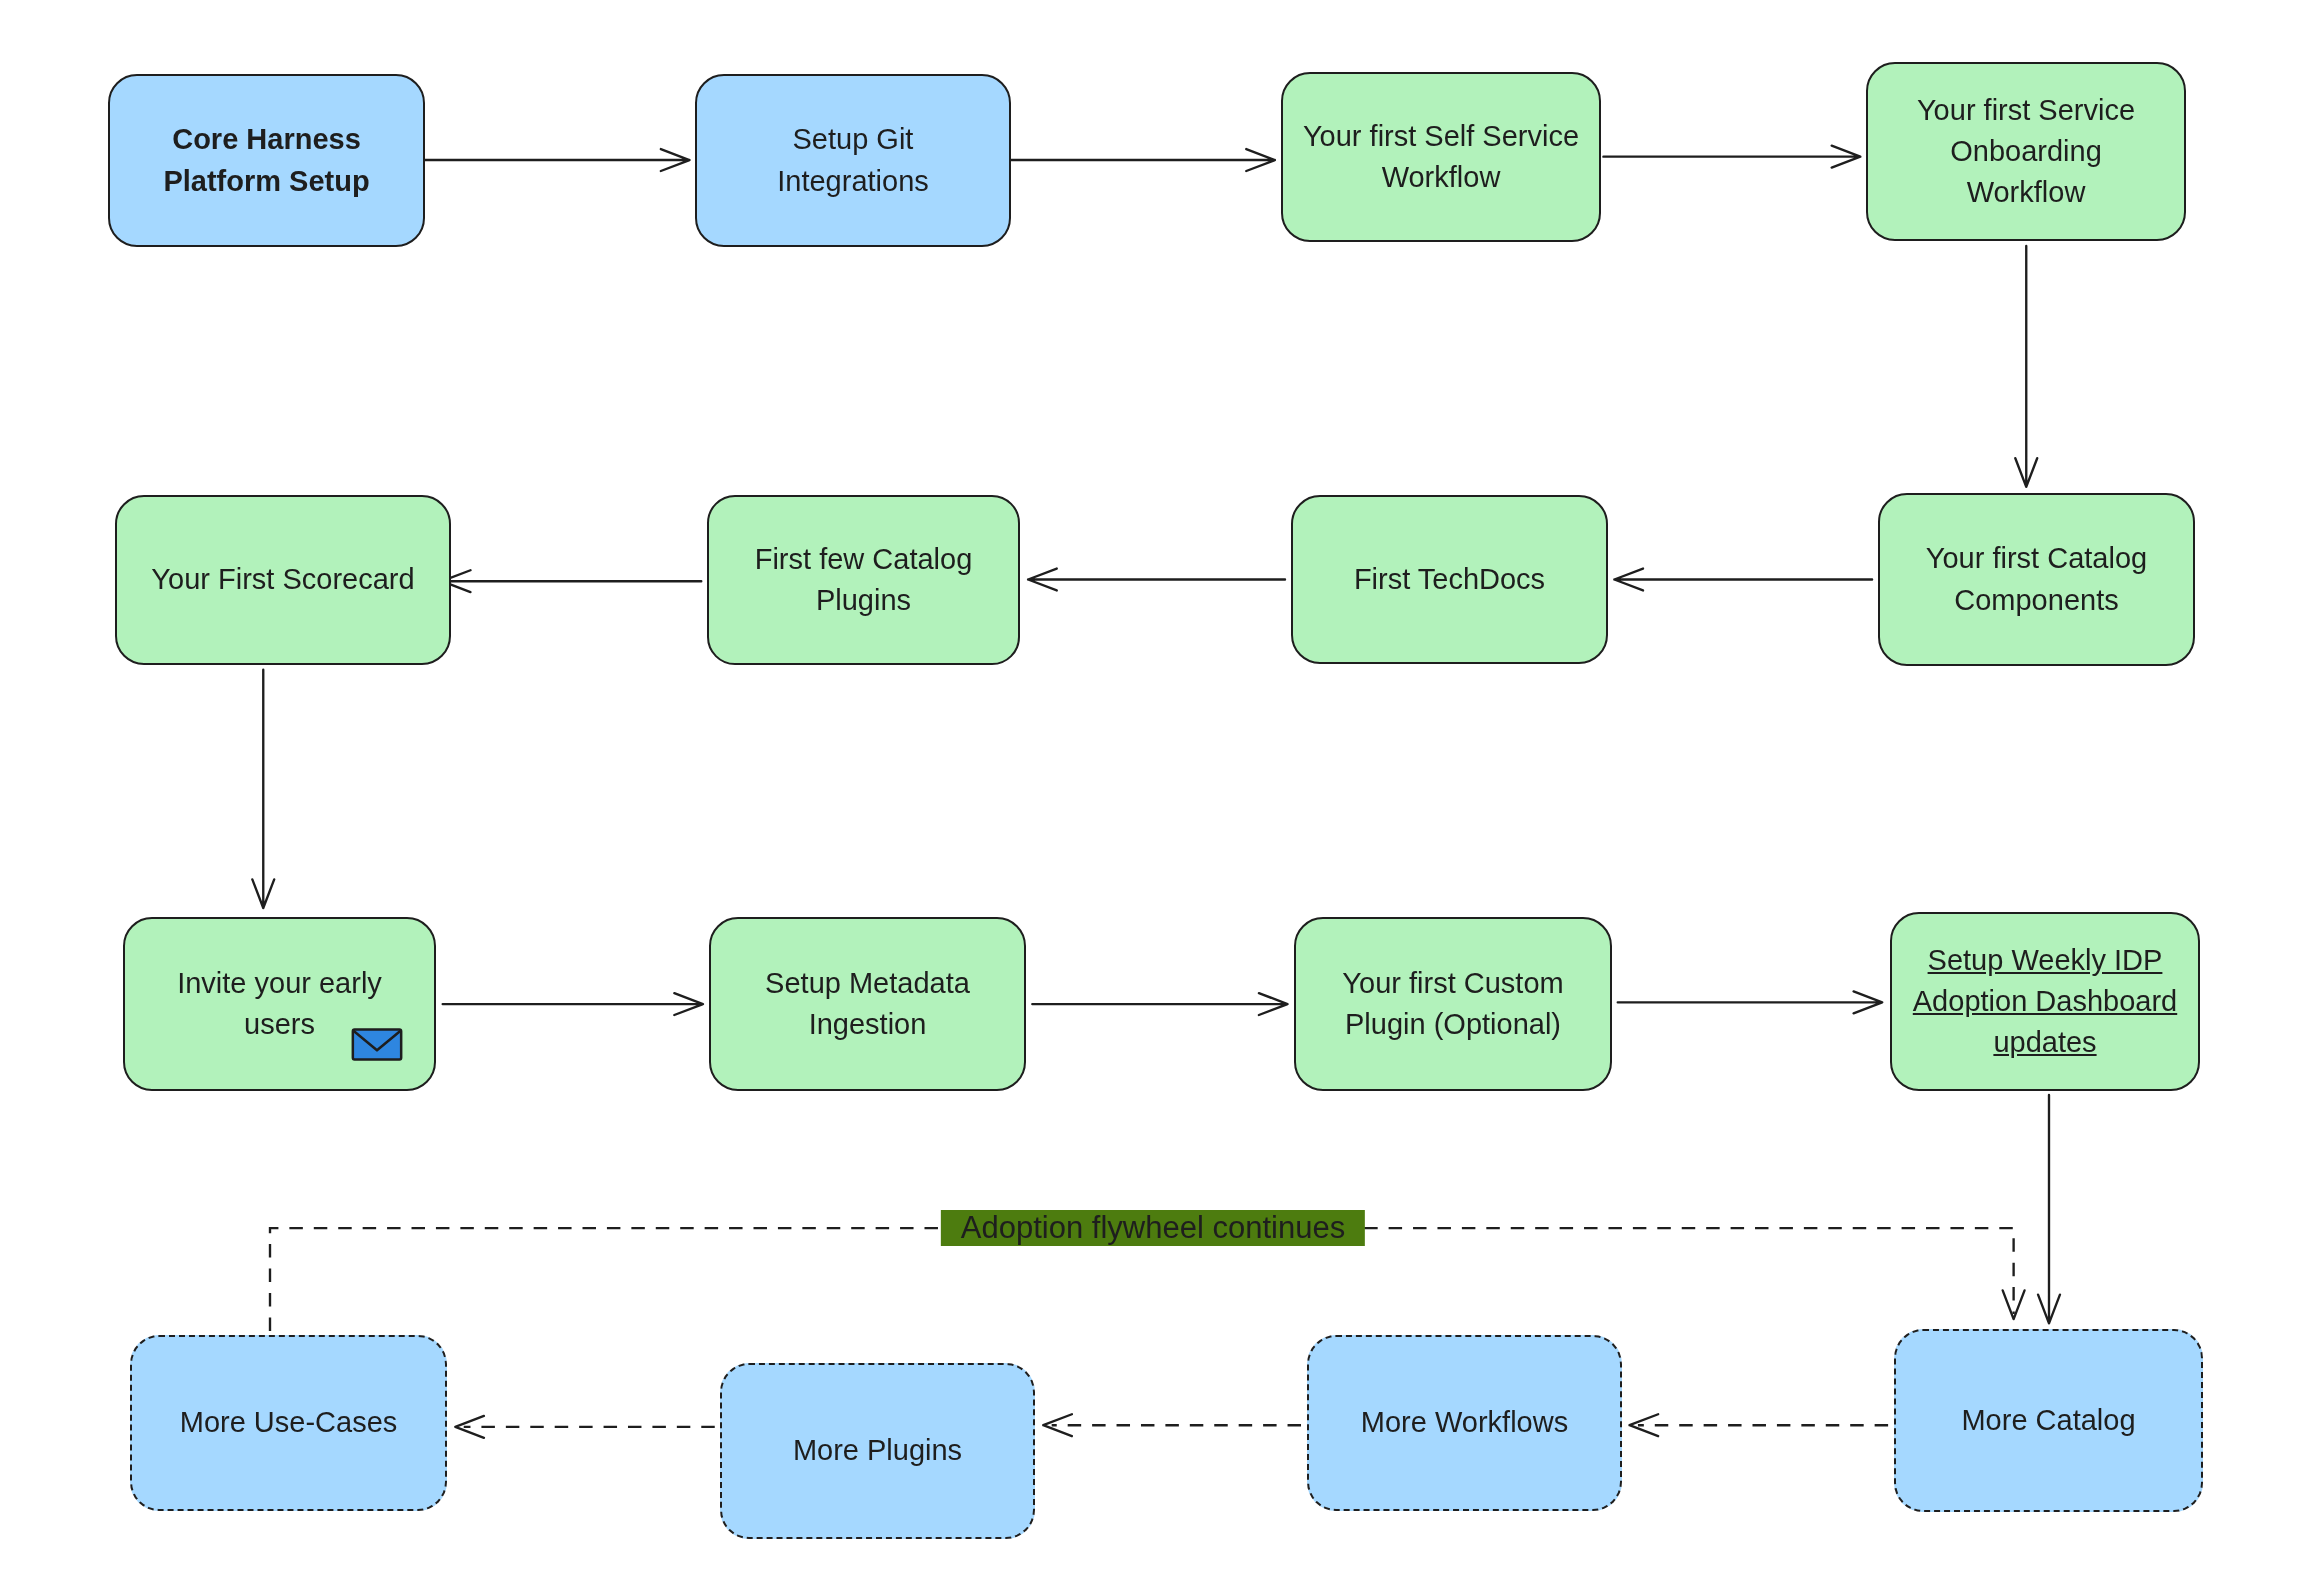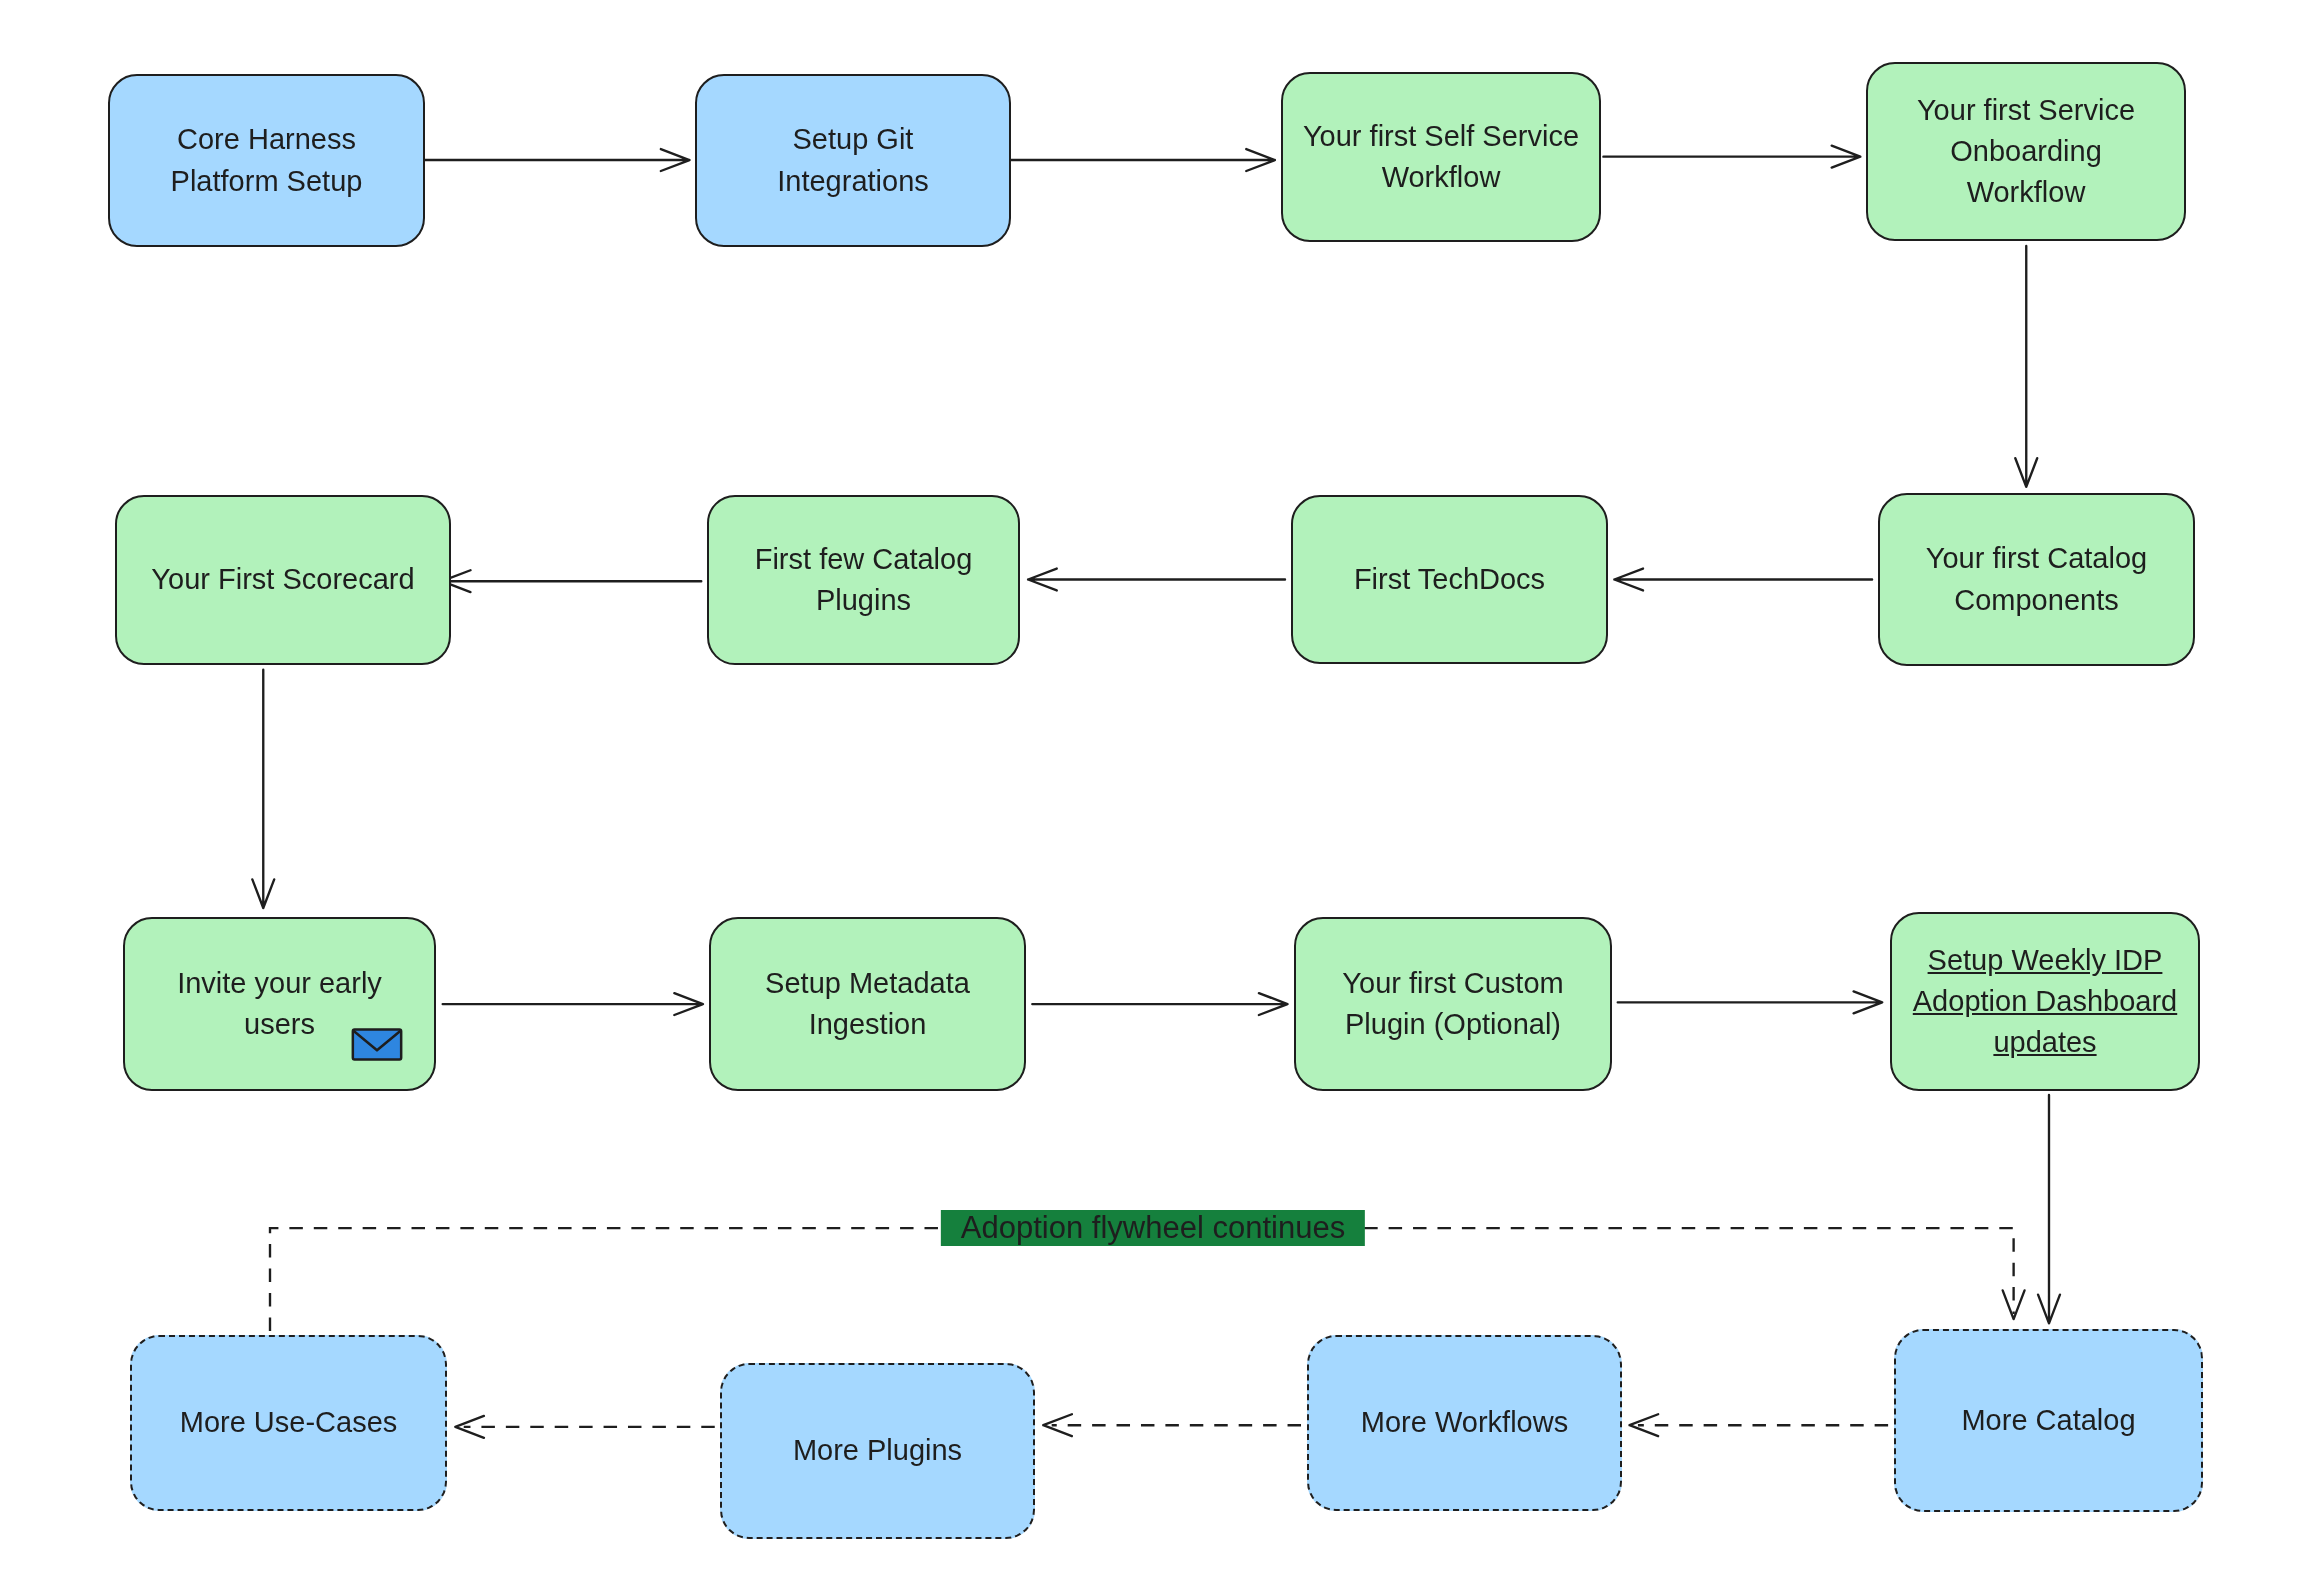--- a/index.html
+++ b/index.html
@@ -30,21 +30,21 @@
     font-size: 29px;
     line-height: 1.42;
     padding: 0 18.5px;
     white-space: pre-line;
   }
   .node.green { background: #b2f2bb; }
   .node.blue  { background: #a5d8ff; }
   .node.dashed { border-style: dashed; }
 
   
-  .p0  { left: 108px;  top: 74px;   width: 317px; height: 173px; }
+  .p0  { left: 108px;  top: 74px;   width: 317px; height: 173px; font-weight: bold; }
   .p1  { left: 695px;  top: 74px;   width: 316px; height: 173px; }
   .p2  { left: 1281px; top: 72px;   width: 320px; height: 170px; }
   .p3  { left: 1866px; top: 62px;   width: 320px; height: 179px; }
   .p4  { left: 115px;  top: 495px;  width: 336px; height: 170px; }
   .p5  { left: 707px;  top: 495px;  width: 313px; height: 170px; border-radius: 28px; }
   .p6  { left: 1291px; top: 495px;  width: 317px; height: 169px; }
   .p7  { left: 1878px; top: 493px;  width: 317px; height: 173px; }
   .p8  { left: 123px;  top: 917px; width: 313px; height: 174px; }
   .p9  { left: 709px;  top: 917px; width: 317px; height: 174px; }
   .p10 { left: 1294px; top: 917px; width: 318px; height: 174px; }
@@ -59,21 +59,21 @@
     left: 226px;
     top: 108px;
     width: 52px;
     height: 35px;
   }
   .flywheel-label {
     position: absolute;
     left: 1153px;
     top: 1228px;
     transform: translate(-50%, -50%);
-    background: #15803d;
+    background: #4d7c0f;
     padding: 0 20px;
     font-size: 31px;
     white-space: nowrap;
     color: #1e1e1e;
   }
 </style>
 </head>
 <body>
 
 <div class="canvas">

